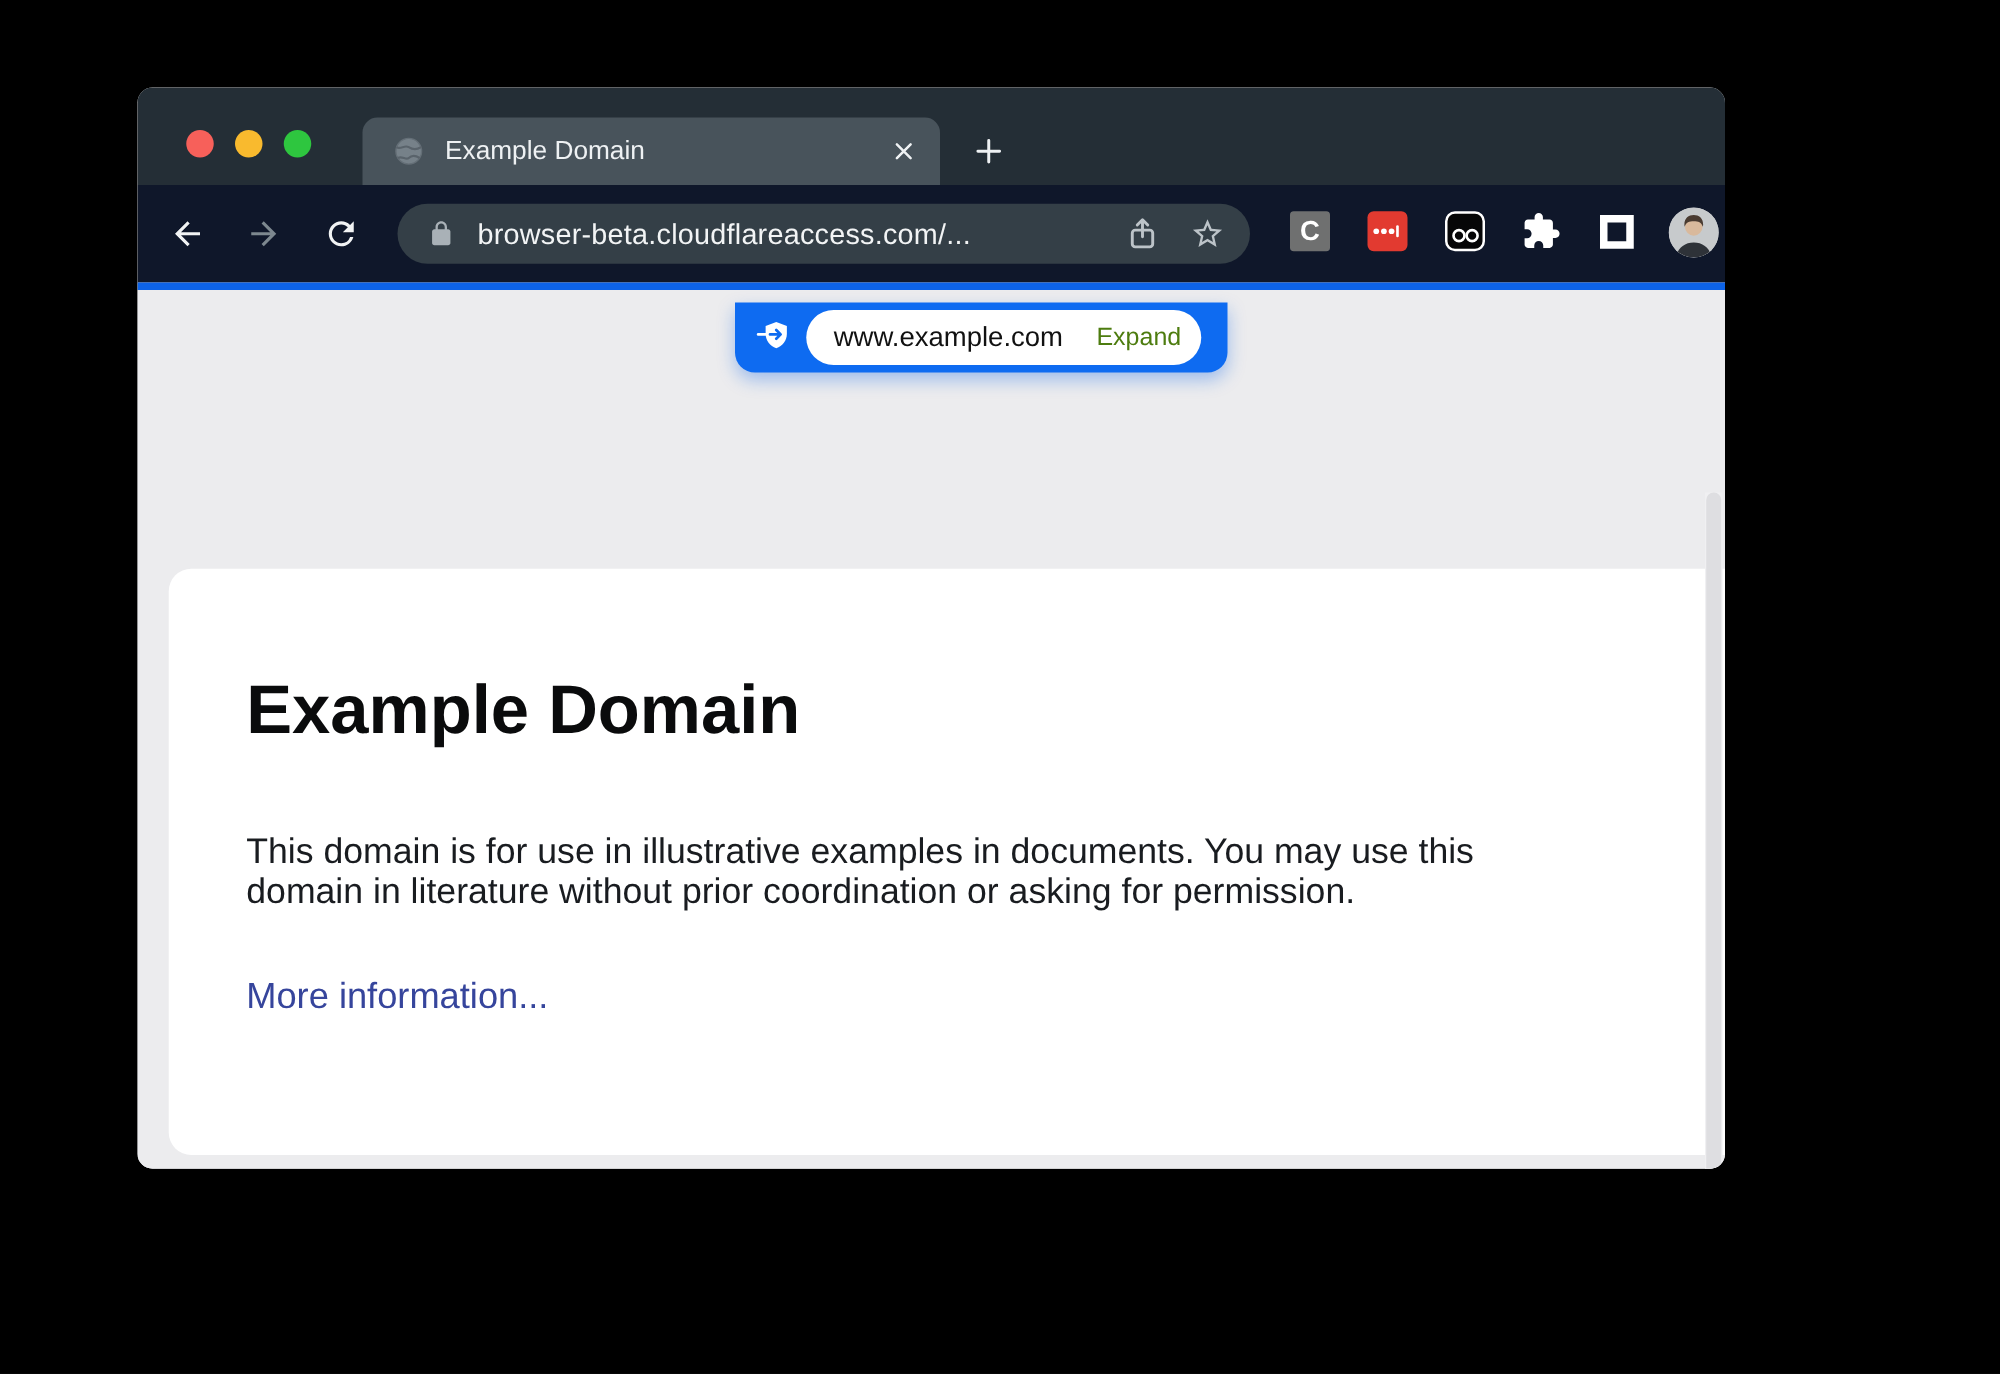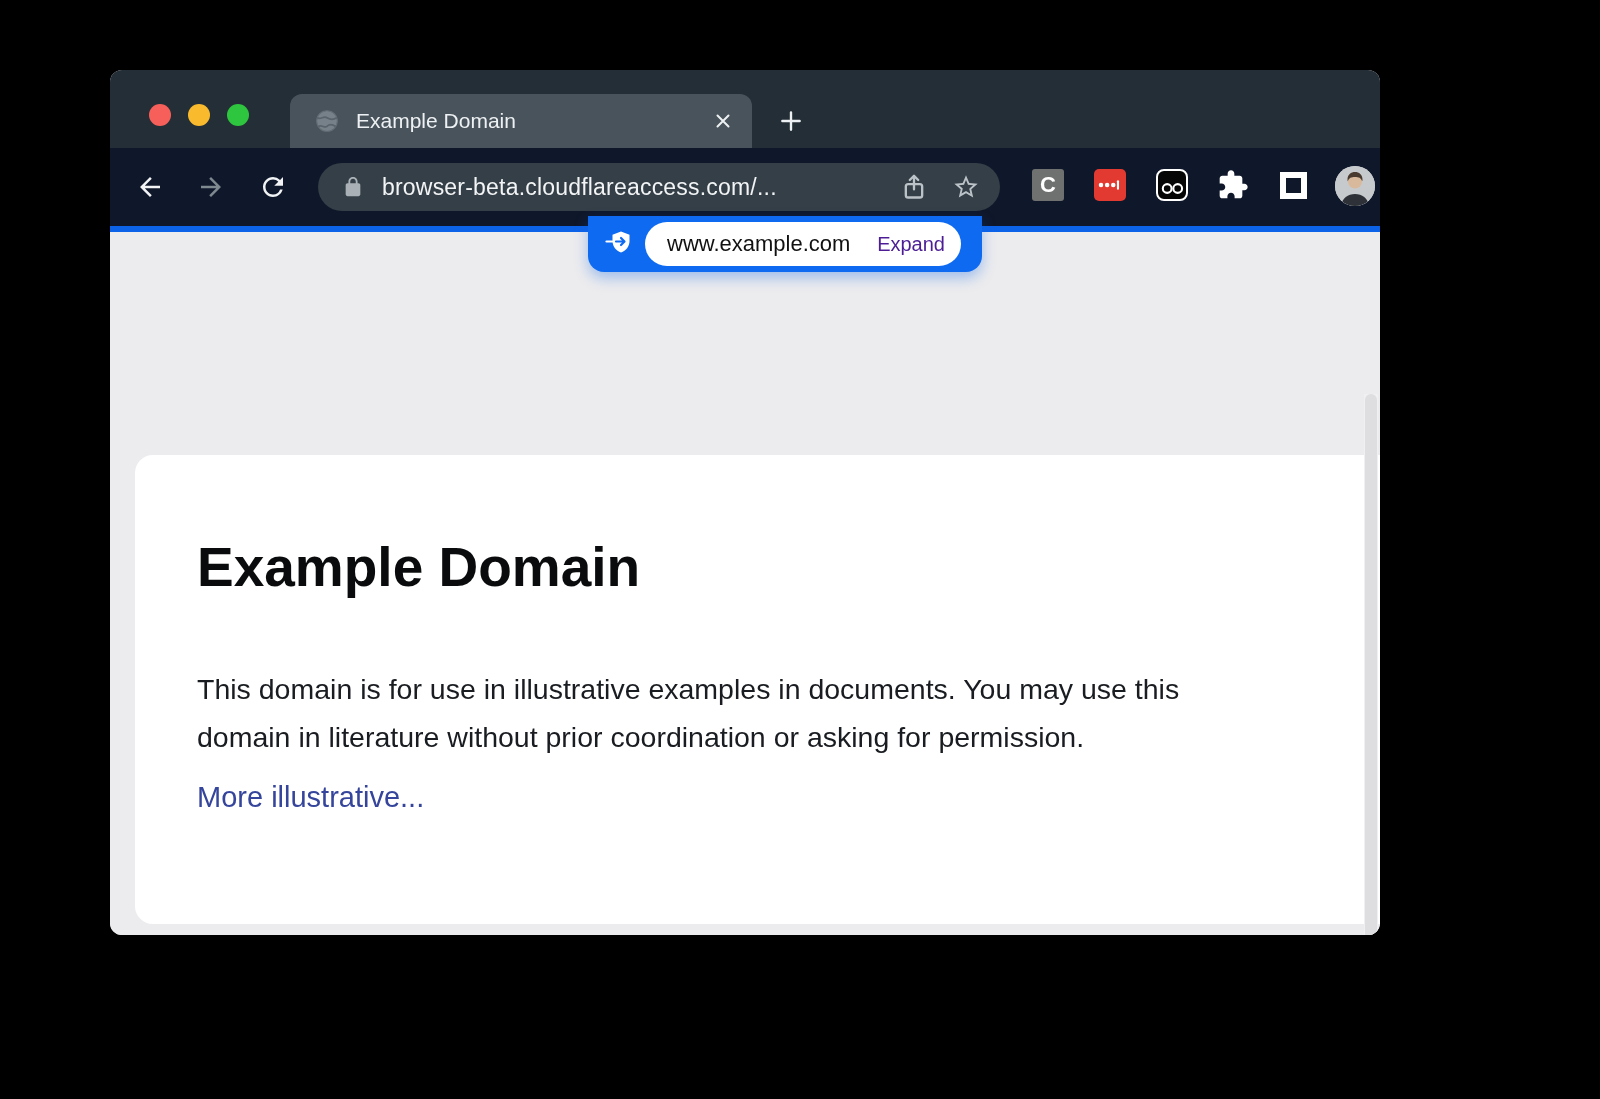--- a/index.html
+++ b/index.html
@@ -54,41 +54,41 @@
   .ext-red { left:984px; background:#e23a30; border-radius:5px; }
   .ext-cam { left:1046px; background:#060607; border-radius:8px; border:2px solid #fff; }
   .ext-puzzle { left:1107px; }
   .ext-frame { left:1170px; top:24px; width:27px; height:27px; border:6px solid #fff; background:transparent; }
   .avatar { position:absolute; left:1225px; top:18px; width:40px; height:40px; border-radius:50%; overflow:hidden; background:#c9ccce; }
   .menu-dots { position:absolute; left:1303px; top:23px; width:8px; height:32px; }
 
   
   .iso-line { position:absolute; left:0; top:156px; width:100%; height:6px; background:#0d63e8; }
   .iso-banner {
-    position:absolute; left:478px; top:146px; width:394px; height:56px;
+    position:absolute; left:478px; top:172px; width:394px; height:56px;
     background:#0e6bf1; border-radius:0 0 16px 16px;
     box-shadow:0 6px 14px rgba(13,99,232,.35);
     display:flex; align-items:center;
   }
   .iso-shield { width:30px; height:30px; margin-left:17px; flex:0 0 auto; }
   .iso-pill {
     margin-left:10px; height:44px; width:316px; background:#fff; border-radius:22px;
     display:flex; align-items:center; padding:0 16px 0 22px;
   }
   .iso-domain { color:#111; font-size:22px; flex:1 1 auto; }
-  .iso-expand { color:#4c1d95; font-size:20px; flex:0 0 auto; cursor:pointer; }
+  .iso-expand { color:#4d7c0f; font-size:20px; flex:0 0 auto; cursor:pointer; }
 
   
   .viewport { position:absolute; left:0; top:162px; width:100%; height:703px; background:#ececee; }
   .card {
     position:absolute; left:25px; top:223px; width:1275px; height:469px;
     background:#fff; border-radius:18px;
   }
   .page-heading { position:absolute; left:62px; top:80px; font-size:55px; font-weight:700; color:#0a0b0c; letter-spacing:0; }
-  .page-body { position:absolute; left:62px; top:210px; width:1160px; font-size:28.5px; line-height:48px; color:#191c20; white-space:pre-line; }
+  .page-body { position:absolute; left:62px; top:210px; width:1160px; font-size:28.5px; line-height:32px; color:#191c20; white-space:pre-line; }
   .page-link { position:absolute; left:62px; top:326px; font-size:29px; color:#36459c; text-decoration:none; }
 
   
   .scroll-track { position:absolute; right:2px; top:162px; width:14px; height:703px; background:#f0f0f2; }
   .scroll-thumb { position:absolute; left:1px; top:0; width:12px; height:636px; background:#dedee1; border-radius:7px; }
 
   svg { display:block; }
 </style>
 </head>
 <body>
@@ -211,21 +211,21 @@
       </span>
     </div>
 
     <div class="iso-line"></div>
 
     <div class="viewport">
       <div class="card">
         <h1 class="page-heading">Example Domain</h1>
         <p class="page-body">This domain is for use in illustrative examples in documents. You may use this
 domain in literature without prior coordination or asking for permission.</p>
-        <a class="page-link" href="#">More illustrative...</a>
+        <a class="page-link" href="#">More information...</a>
       </div>
 
       <div class="scroll-track">
         <div class="scroll-thumb"></div>
       </div>
     </div>
 
     <div class="iso-banner">
       <span class="iso-shield">
         <svg viewBox="0 0 30 30" width="30" height="30">

